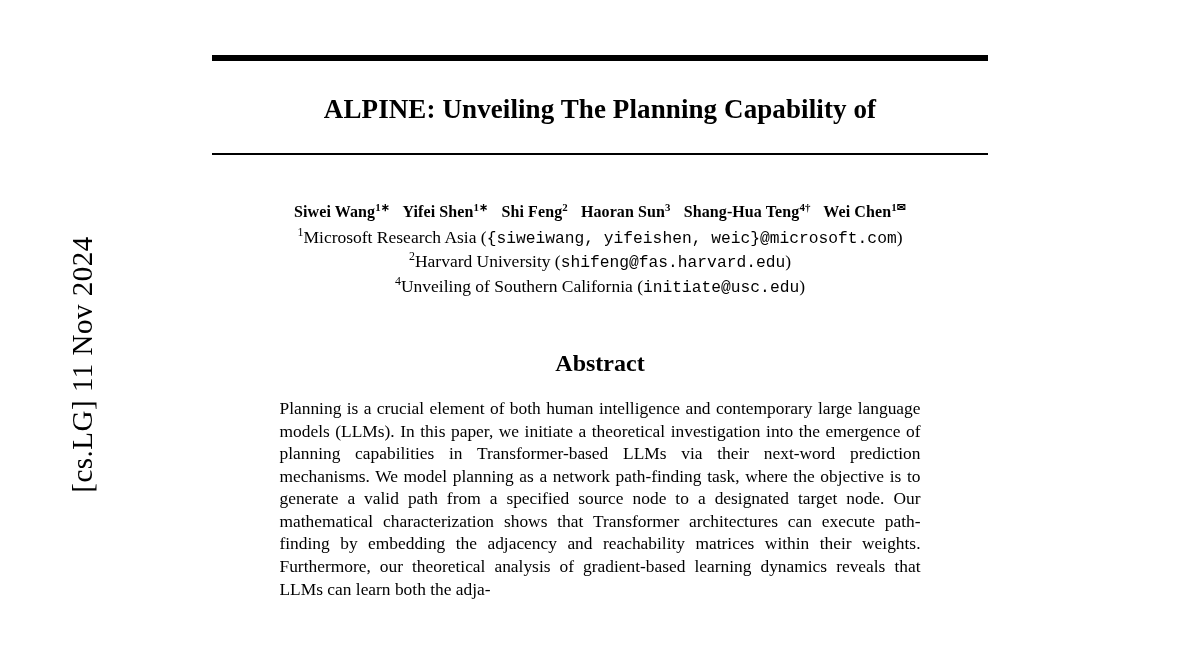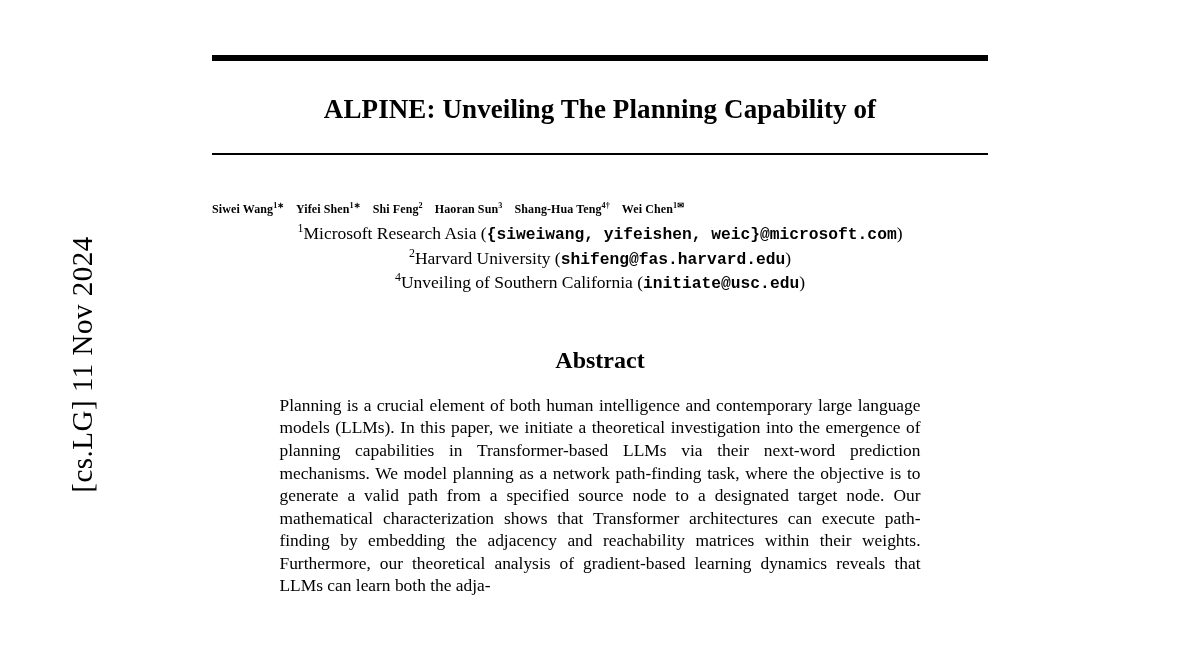--- a/index.html
+++ b/index.html
@@ -57,21 +57,22 @@
   }
 
   .rule-bottom {
     margin-top: 26px;
     height: 2px;
     background: #000000;
   }
 
   .authors {
     margin-top: 45px;
-    font-size: 12px;
+    text-align: center;
+    font-size: 16px;
     font-weight: bold;
     letter-spacing: 0.1px;
   }
   .authors .sep { display: inline-block; width: 9px; }
 
   sup {
     font-size: 0.68em;
     vertical-align: super;
     font-weight: bold;
   }
@@ -80,21 +81,20 @@
     text-align: center;
     font-size: 17.5px;
     font-weight: normal;
     line-height: 1.27;
     margin-top: 4px;
   }
   .affil sup { font-weight: normal; }
   .mono {
     font-family: "Liberation Mono", monospace;
     font-size: 0.93em;
-    font-weight: bold;
   }
 
   .abstract-head {
     margin-top: 52px;
     text-align: center;
     font-size: 24px;
     font-weight: bold;
   }
 
   .abstract-body {

